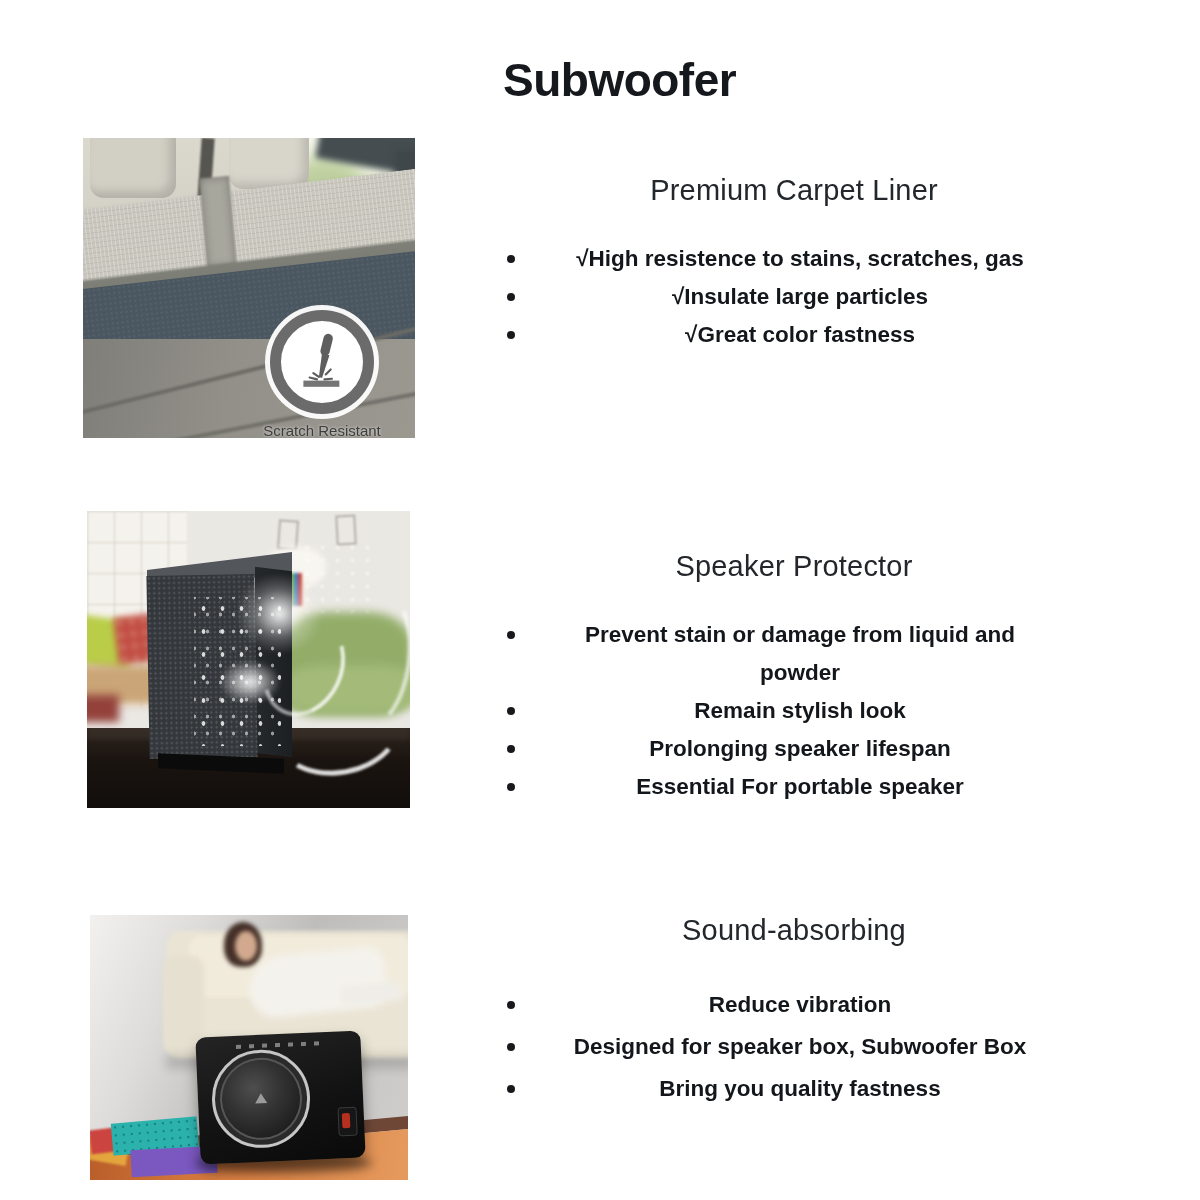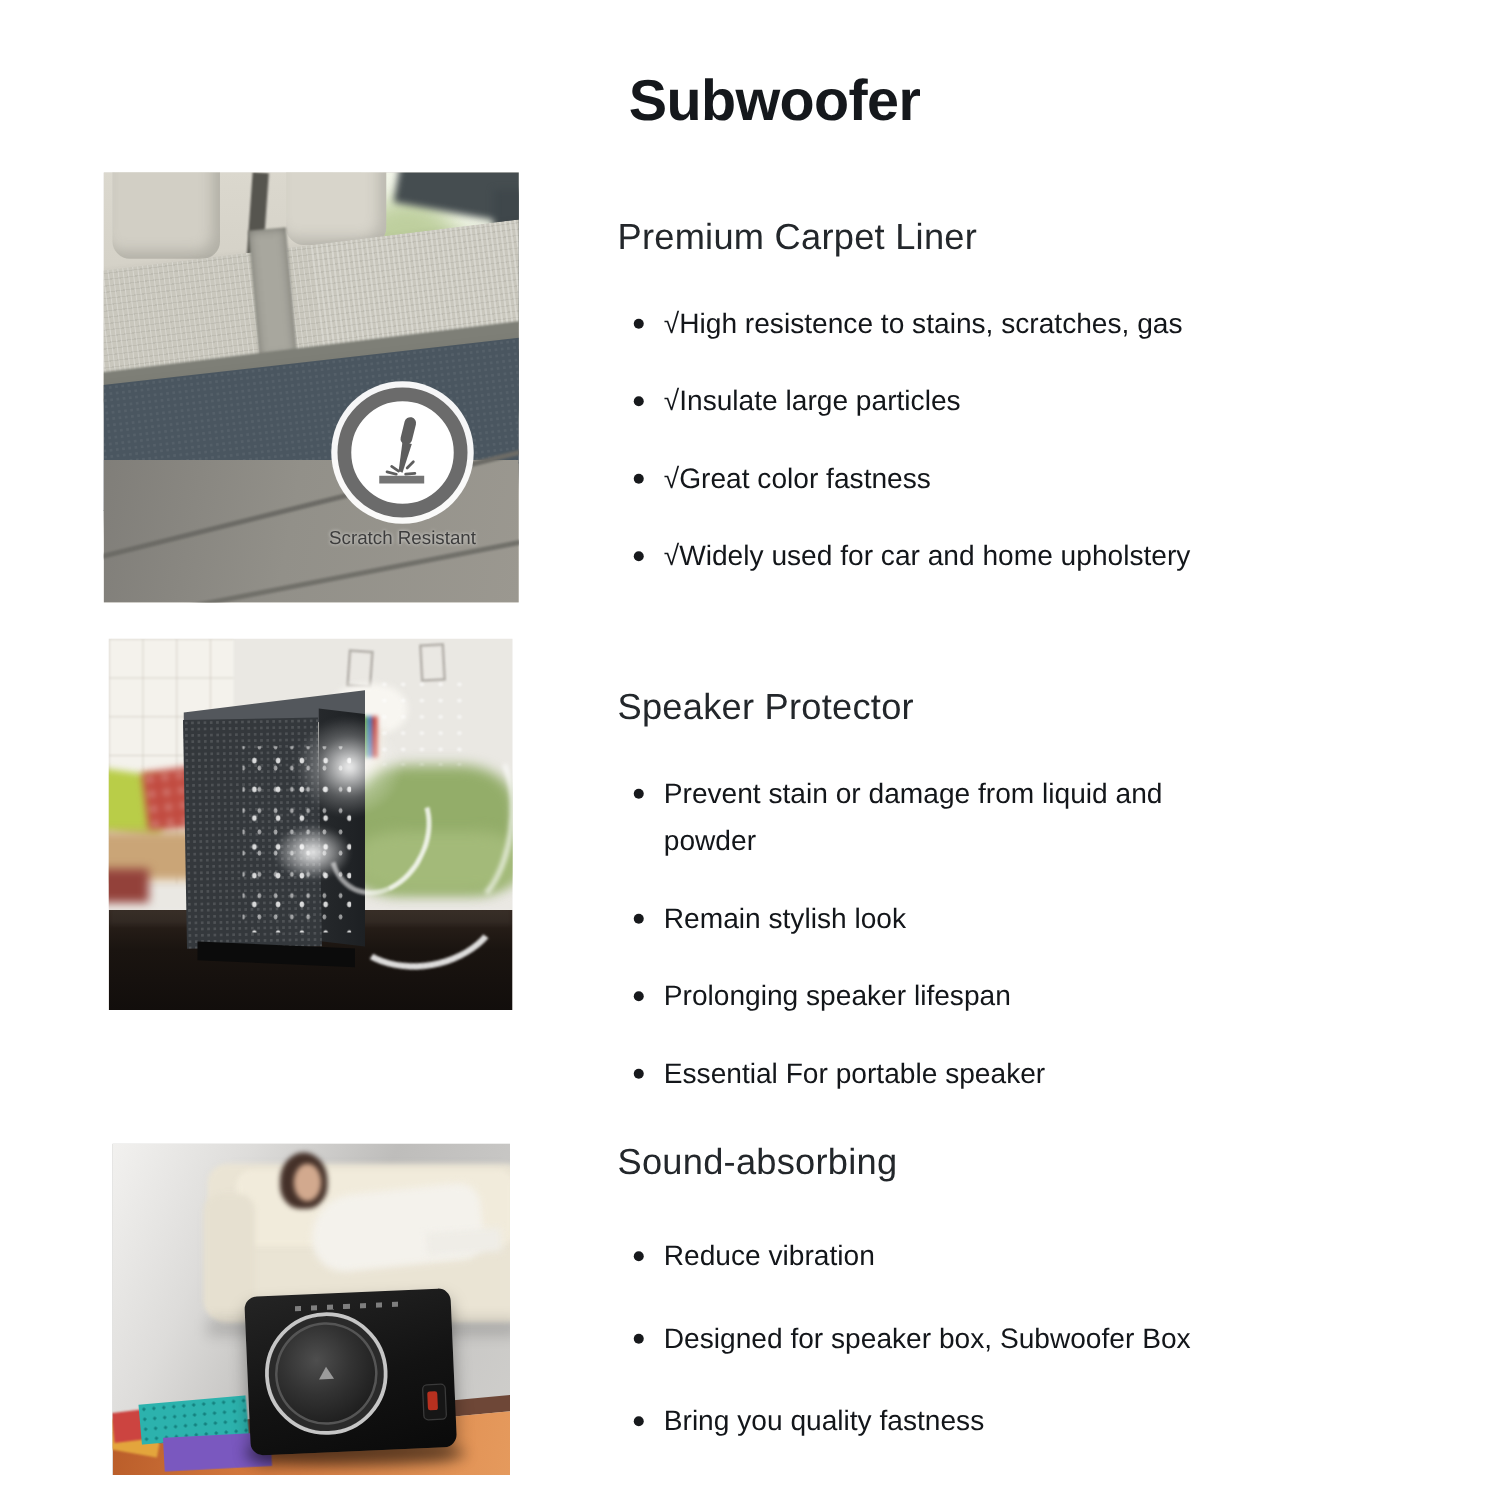--- a/index.html
+++ b/index.html
@@ -2,36 +2,36 @@
 <html><head>
 <meta charset="utf-8">
 <style>
   html,body{margin:0;padding:0;background:#ffffff;}
   .page{position:relative;width:1200px;height:1200px;background:#fff;overflow:hidden;
         font-family:"Liberation Sans", sans-serif;color:#101214;}
 
   
   .page-title{position:absolute;left:503px;top:22px;font-size:46px;font-weight:bold;
               color:#15181c;letter-spacing:-0.5px;}
-  .txt{position:absolute;left:494px;width:600px;}
+  .txt{position:absolute;left:494px;width:600px;text-align:center;}
   .txt h2{margin:0;font-size:29px;font-weight:400;color:#23272b;line-height:36px;letter-spacing:0.2px;}
   .txt ul{margin:32px 0 0 0;padding:0;list-style:none;width:575px;}
-  .txt li{position:relative;padding-left:37px;font-size:22.5px;font-weight:normal;color:#13161a;
-          line-height:38px;margin-top:24px;}
+  .txt li{position:relative;padding-left:37px;font-size:22.5px;font-weight:bold;color:#13161a;
+          line-height:38px;}
   .txt li span{white-space:pre-line;}
   .txt li::before{content:"";position:absolute;left:13px;top:15px;width:8px;height:8px;
                   border-radius:50%;background:#17191c;}
   .txt-s3 li{line-height:42px;}
   .txt-s3 li::before{top:17px;}
   .txt-s3 ul{margin-top:36px;}
 
   
   .img{position:absolute;overflow:hidden;background:#cfccc2;}
   .img *{position:absolute;}
-  .img1{left:83px;top:138px;width:332px;height:344px;}
+  .img1{left:83px;top:138px;width:332px;height:300px;}
   .img2{left:87px;top:511px;width:323px;height:297px;background:#eae8e3;}
   .img3{left:90px;top:915px;width:318px;height:265px;background:#c6c5c3;}
 
   
   .i1-window{left:55%;top:0;width:45%;height:58%;
              background:linear-gradient(180deg,#f3f6ea 0%,#e9efdc 55%,#dbe4cd 100%);}
   .i1-green1{left:60%;top:6%;width:26%;height:26%;background:#becf9e;border-radius:50%;filter:blur(9px);}
   .i1-green2{left:76%;top:26%;width:22%;height:22%;background:#a9bd8a;border-radius:50%;filter:blur(9px);}
   .i1-frame{right:-5%;top:-7%;width:34%;height:17%;background:#454d50;transform:rotate(10deg);filter:blur(3px);}
   .i1-pillar{right:-2%;top:4%;width:8%;height:52%;background:#3f474b;filter:blur(3px);}
@@ -185,21 +185,20 @@
     </div>
     <div class="i1-badge-label">Scratch Resistant</div>
   </div>
 
   <div class="txt" style="top:172px;">
     <h2>Premium Carpet Liner</h2>
     <ul>
       <li><span>√High resistence to stains, scratches, gas</span></li>
       <li><span>√Insulate large particles</span></li>
       <li><span>√Great color fastness</span></li>
-      <li><span>√Widely used for car and home upholstery</span></li>
     </ul>
   </div>
 
   <div class="img img2">
     <div class="i2-window"></div>
     <div class="i2-decal1"></div>
     <div class="i2-decal2"></div>
     <div class="i2-lamp"></div>
     <div class="i2-lampbase"></div>
     <div class="i2-books"></div>

